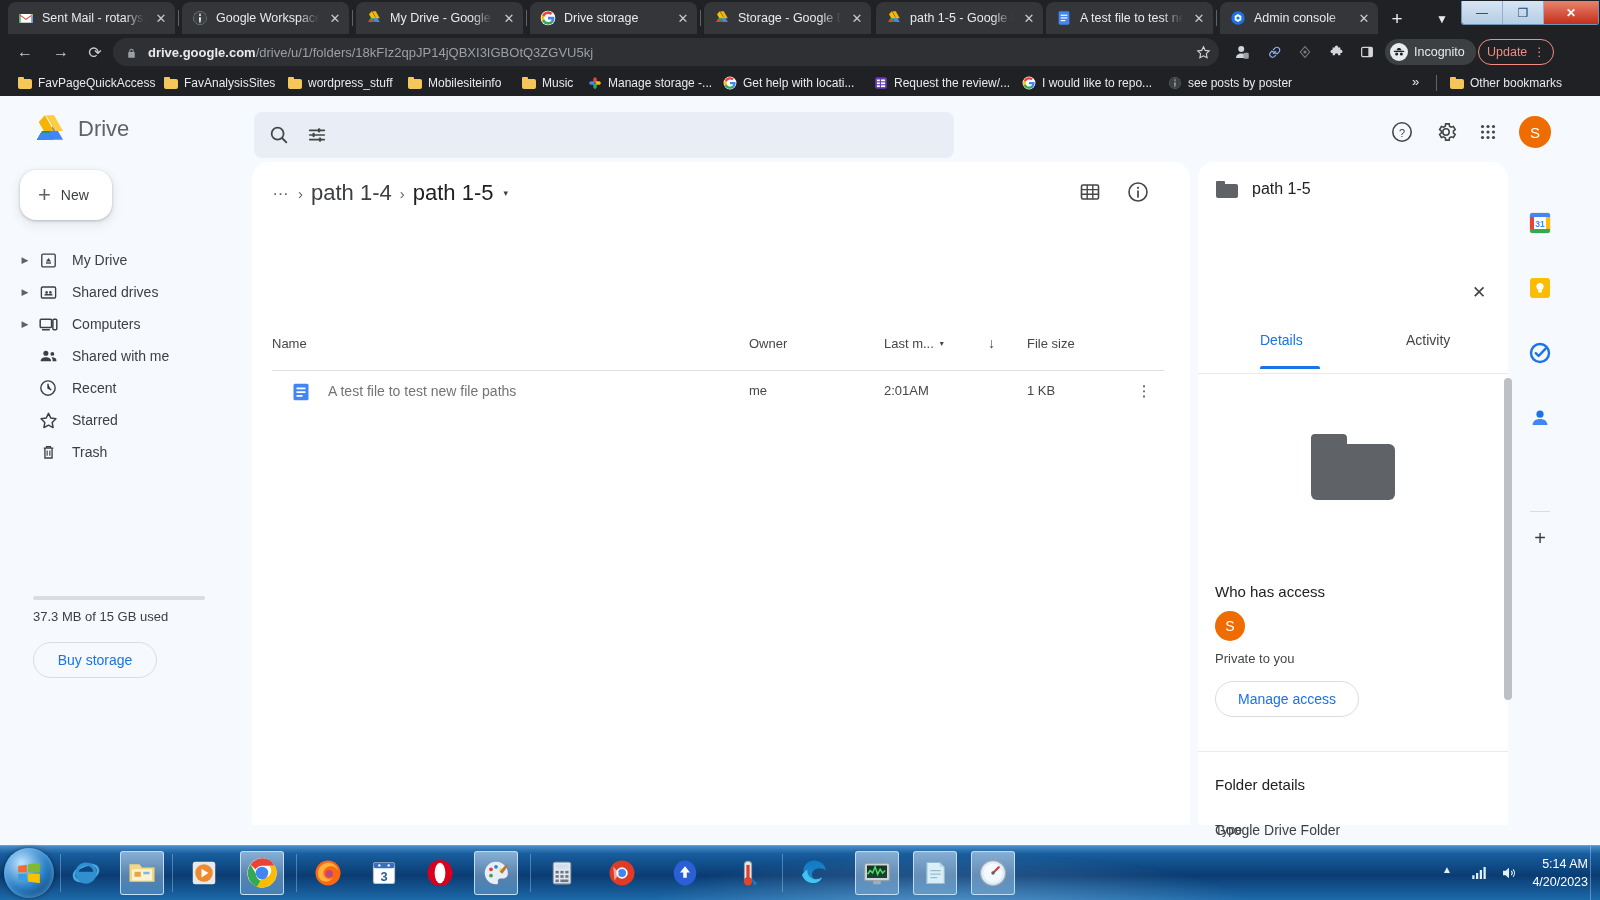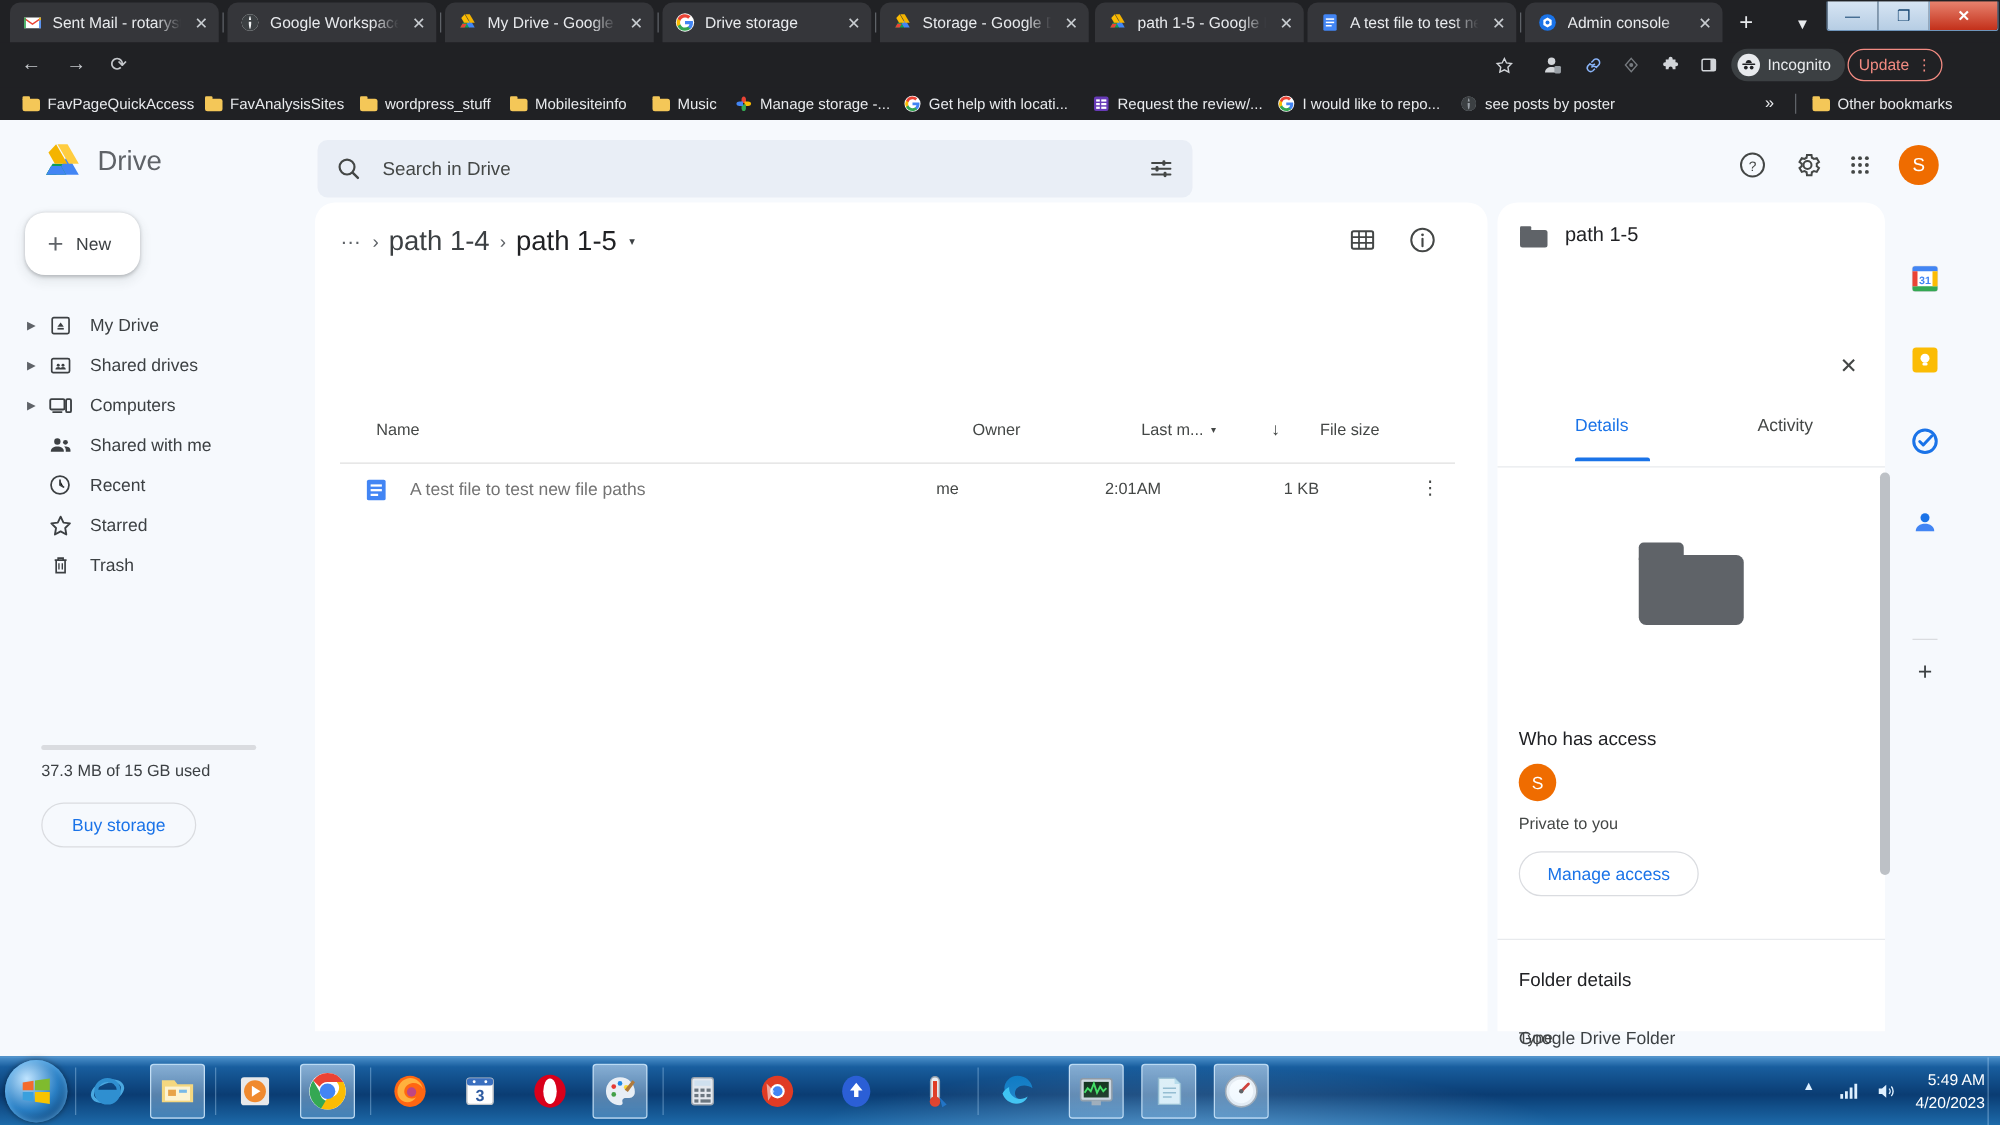--- a/index.html
+++ b/index.html
@@ -123,21 +123,21 @@
   #breadcrumb { position:absolute; left:272px; top:84px; display:flex; align-items:center; gap:8px; }
   #breadcrumb .dots { font-size:17px; color:#5f6368; letter-spacing:1px; line-height:12px; padding-bottom:6px;}
   #breadcrumb .chev { font-size:15px; color:#5f6368; font-weight:300; }
   #breadcrumb .crumb { font-size:22px; color:#3c4043; }
   #breadcrumb .crumb.cur { color:#202124; }
   #breadcrumb .dncaret { font-size:9px; color:#3c4043; margin-left:2px;}
   #grid-toggle { position:absolute; left:1078px; top:84px; width:24px; height:24px; color:#444746; }
   #info-toggle { position:absolute; left:1126px; top:84px; width:24px; height:24px; color:#444746; }
 
   
-  #tbl { position:absolute; left:272px; top:240px; width:892px;margin-left:29px; }
+  #tbl { position:absolute; left:272px; top:240px; width:892px; }
   #tbl .thead { height:26px; display:flex; align-items:flex-start; position:relative; }
   #tbl .th { font-size:13px; color:#444746; position:absolute; top:0; }
   #tbl .th.sorted { display:flex; align-items:center; gap:6px; }
   #tbl .th .cvt { font-size:8px; }
   #tbl .sortarrow { position:absolute; left:716px; top:-1px; font-size:14px; color:#444746; }
   #rowdiv { position:absolute; left:272px; top:274px; width:892px; height:1px; background:#e0e0e0; }
   #row1 { position:absolute; left:272px; top:275px; width:892px; height:42px; }
   #row1 .docico { position:absolute; left:20px; top:11px; width:18px; height:20px; }
   #row1 .fname { position:absolute; left:56px; top:12px; font-size:14px; color:#737373; }
   #row1 .owner { position:absolute; left:477px; top:12px; font-size:13px; color:#444746; }
@@ -352,20 +352,28 @@
       <div>❐</div>
       <div class="close">✕</div>
     </div>
   </div>
 
   <div id="toolbar">
     <div class="navbtn" style="left:14px;">←</div>
     <div class="navbtn" style="left:50px;">→</div>
     <div class="navbtn" style="left:84px;">⟳</div>
 
+    <div id="omnibox">
+      <span class="lock">
+        <svg viewBox="0 0 24 24" width="13" height="13">
+            <path fill="#9aa0a6" d="M17 9h-1V7a4 4 0 10-8 0v2H7a1 1 0 00-1 1v9a1 1 0 001 1h10a1 1 0 001-1v-9a1 1 0 00-1-1zm-7-2a2 2 0 114 0v2h-4V7z"></path>
+          </svg>
+      </span>
+      <span id="urltext"><span class="host">drive.google.com</span><span class="path">/drive/u/1/folders/18kFIz2qpJP14jQBXI3IGBOtQ3ZGVU5kj</span></span>
+    </div>
 
     <div class="tbicon" style="left:1192px;">
       <svg viewBox="0 0 24 24" width="17" height="17">
           <path fill="none" stroke="#d2d5d9" stroke-width="1.6" d="M12 4l2.4 5 5.6.7-4 4 1 5.6L12 16.7 6.9 19.3l1-5.6-4-4 5.6-.7z"></path>
         </svg>
     </div>
     <div class="tbicon" style="left:1231px;">
       <svg viewBox="0 0 24 24" width="18" height="18">
           <circle cx="11" cy="8" r="4" fill="#d2d5d9"></circle>
           <path fill="#d2d5d9" d="M4 20c0-3.9 3.1-6 7-6s7 2.1 7 6z"></path>
@@ -516,21 +524,20 @@
     </div>
     <div id="drive-word">Drive</div>
 
     <div id="searchbar">
       <span class="mag">
         <svg viewBox="0 0 24 24" width="22" height="22">
             <circle cx="10.5" cy="10.5" r="6.5" fill="none" stroke="#444746" stroke-width="1.9"></circle>
             <path stroke="#444746" stroke-width="2.1" stroke-linecap="round" d="M15.6 15.6L20 20"></path>
           </svg>
       </span>
-      <span class="placeholder">Search in Drive</span>
       <span class="tune">
         <svg viewBox="0 0 24 24" width="22" height="22">
             <g stroke="#444746" stroke-width="1.8" stroke-linecap="round">
               <path d="M4 7h16M4 12h16M4 17h16"></path>
             </g>
             <g fill="#444746">
               <rect x="13" y="4.6" width="2.6" height="4.8" rx="1.2"></rect>
               <rect x="7" y="9.6" width="2.6" height="4.8" rx="1.2"></rect>
               <rect x="14" y="14.6" width="2.6" height="4.8" rx="1.2"></rect>
             </g>
@@ -943,19 +950,19 @@
             </g>
           </svg>
       </span>
       <span class="tray-ico" style="right:82px;">
         <svg viewBox="0 0 24 24" width="18" height="18">
             <path fill="#dff0ff" d="M4 9h3.5L12 5v14L7.5 15H4z"></path>
             <path fill="none" stroke="#dff0ff" stroke-width="1.5" d="M15 9.2a4 4 0 010 5.6M17.4 7a7.5 7.5 0 010 10"></path>
           </svg>
       </span>
       <span class="clock">
-        <div>5:49 AM</div>
+        <div>5:14 AM</div>
         <div>4/20/2023</div>
       </span>
       <span id="showdesk"></span>
     </div>
   </div>
 </div>
 
 </body></html>

